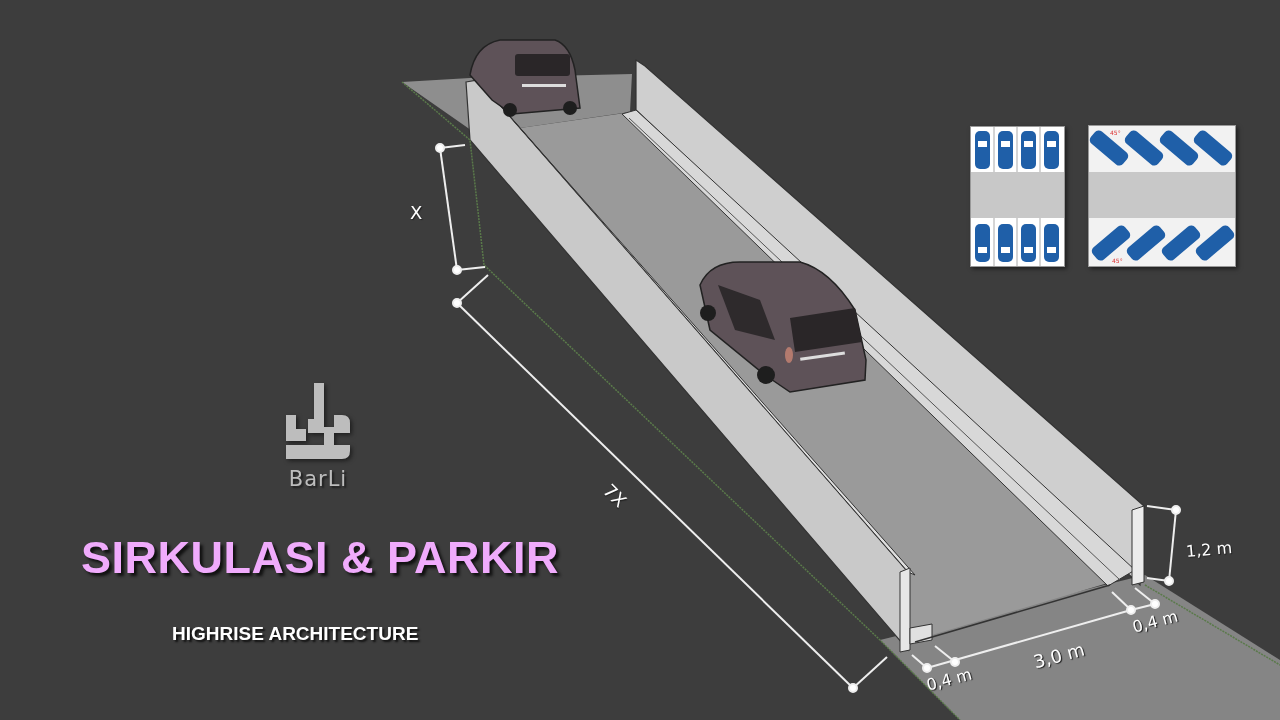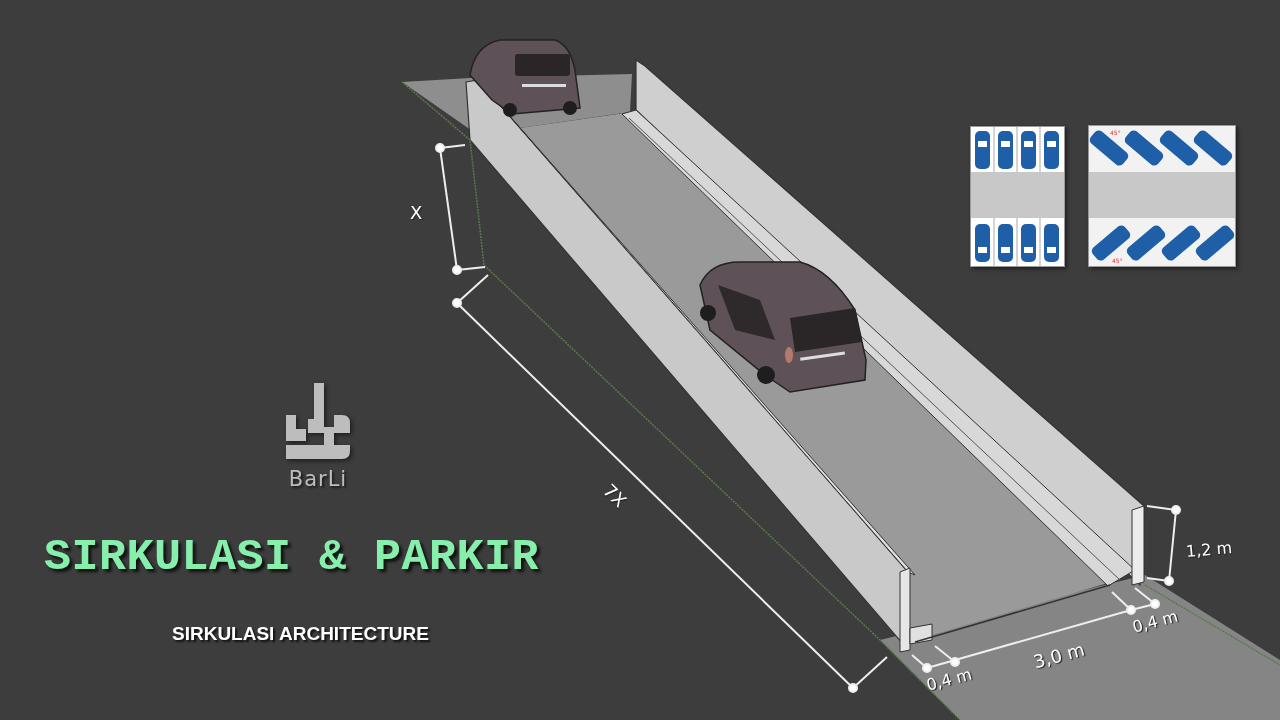--- a/index.html
+++ b/index.html
@@ -14,24 +14,25 @@
       position: absolute; left: 278px; top: 383px; width: 80px; height: 112px;
     }
     .logo-text {
       position: absolute; left: 0; top: 84px; width: 80px; text-align: center;
       font-family: "DejaVu Sans", sans-serif; font-weight: normal; font-size: 21px;
       color: #bdbdbd; letter-spacing: 1px;
       text-shadow: 2px 2px 2px #1e1e1e;
     }
     .title {
       position: absolute; left: 44px; top: 532px; width: 552px;
-      font-family: Liberation Mono, monospace; font-weight: bold;
-      font-size: 45px; color: #86efac; white-space: nowrap;
+      font-family: Liberation Sans, sans-serif; font-weight: bold;
+      font-size: 45px; color: #f0abfc; white-space: nowrap;
       text-shadow: 3px 3px 3px #111;
       letter-spacing: 0.5px;
+      text-align: center;
     }
     .subtitle {
       position: absolute; left: 172px; top: 623px;
       font-family: "Liberation Sans", sans-serif; font-weight: bold;
       font-size: 19px; color: #ffffff; white-space: nowrap;
       text-shadow: 2px 2px 2px #111;
     }
     .dim-label {
       position: absolute; color: #ffffff; white-space: nowrap;
       font-family: "DejaVu Sans", sans-serif; font-size: 16px;
@@ -193,13 +194,13 @@
     <g fill="#bdbdbd">
       <rect x="36" y="0" width="10" height="36"></rect>
       <path d="M8,32 L8,58 L28,58 L28,46 L18,46 L18,32 Z"></path>
       <path d="M30,36 L30,50 L46,50 L46,62 L8,62 L8,76 L64,76 Q72,76 72,68 L72,62 L56,62 L56,50 L72,50 L72,40 Q72,32 64,32 L56,32 L56,44 L46,44 L46,36 Z"></path>
     </g>
   </svg>
   <div class="logo-text">BarLi</div>
 </div>
 
 <div class="title">SIRKULASI &amp; PARKIR</div>
-<div class="subtitle">SIRKULASI ARCHITECTURE</div>
+<div class="subtitle">HIGHRISE ARCHITECTURE</div>
 
 </body></html>

